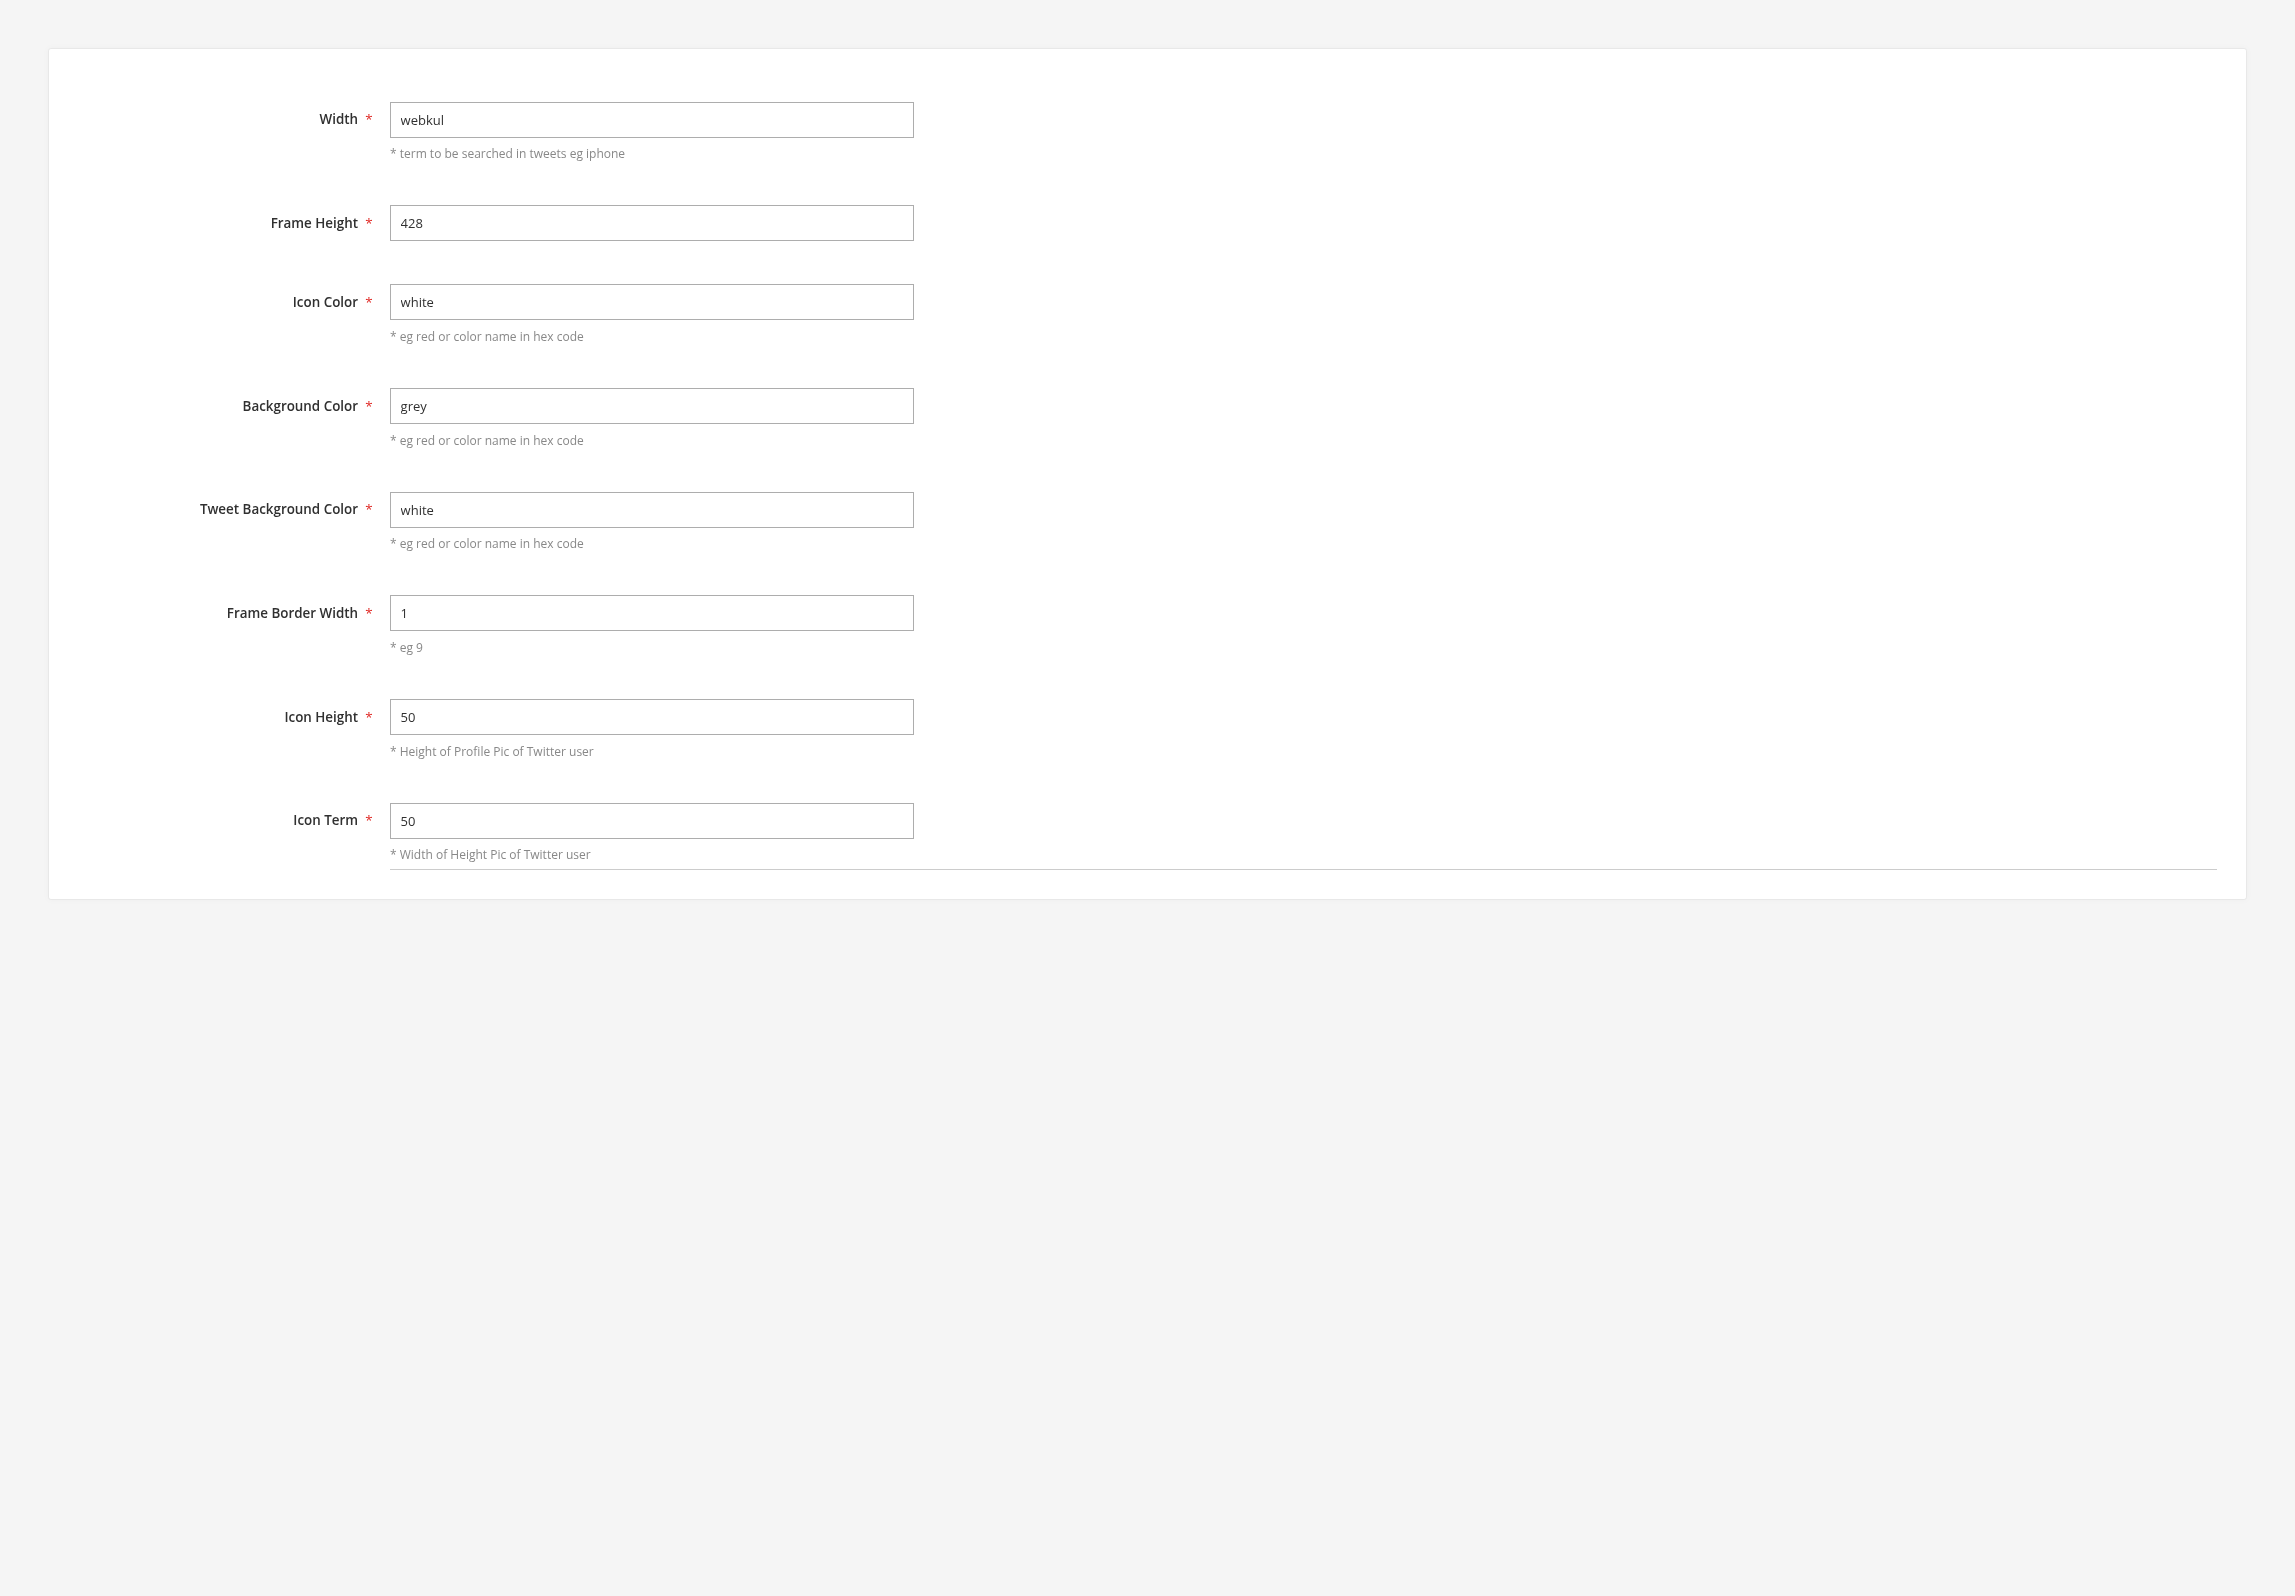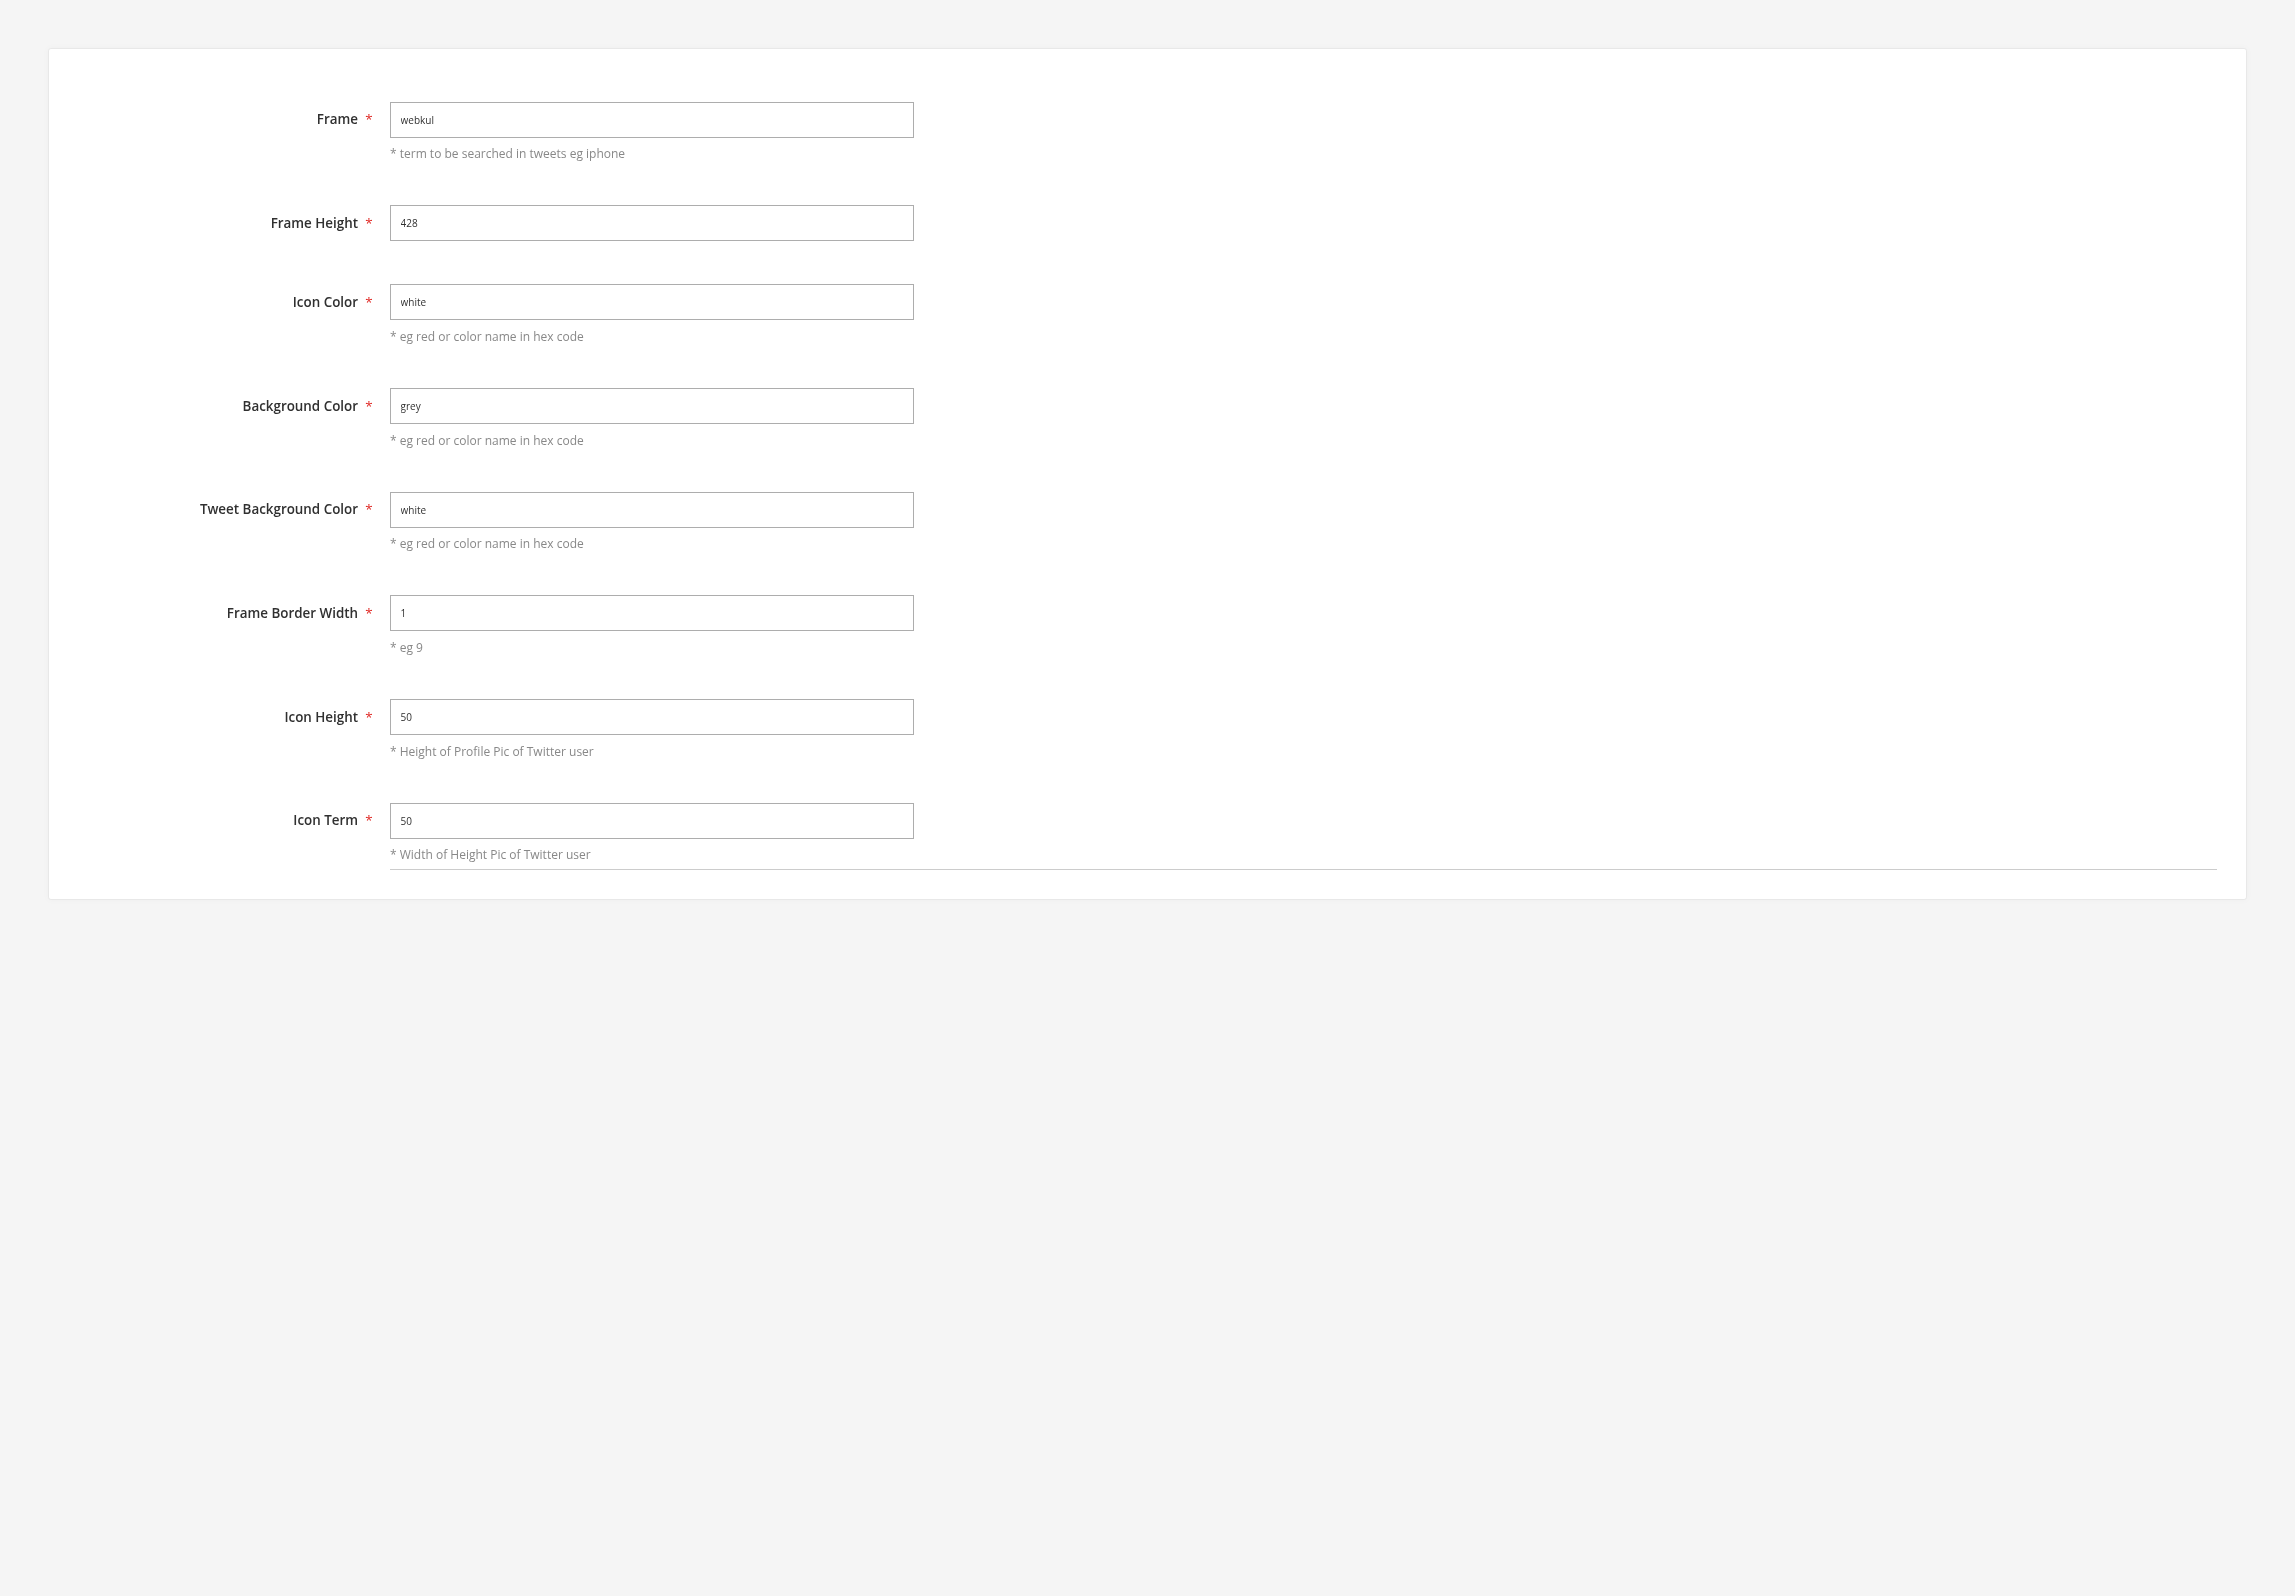--- a/index.html
+++ b/index.html
@@ -41,21 +41,21 @@
       font-weight: 400;
       margin-left: 3.8px;
     }
     .input-col {
       width: 524px;
     }
     input[type="text"] {
       width: 100%;
       padding: 7.7px 9.6px;
       border: 1px solid #adadad;
-      font-size: 10px;
+      font-size: 13px;
       color: #303030;
       font-family: inherit;
       height: 36px;
       background: #fff;
     }
     .hint {
       font-size: 12px;
       color: #888;
       margin-top: 7.7px;
     }
@@ -65,21 +65,21 @@
       margin-top: 5.8px;
     }
   </style>
 </head>
 <body>
 
 <div class="panel">
 
   <div class="form-row">
     <div class="label-col">
-      <span>Frame</span>
+      <span>Width</span>
       <span class="required">*</span>
     </div>
     <div class="input-col">
       <input type="text" value="webkul" style="">
       <div class="hint">* term to be searched in tweets eg iphone</div>
     </div>
   </div>
 
   <div class="form-row">
     <div class="label-col">

